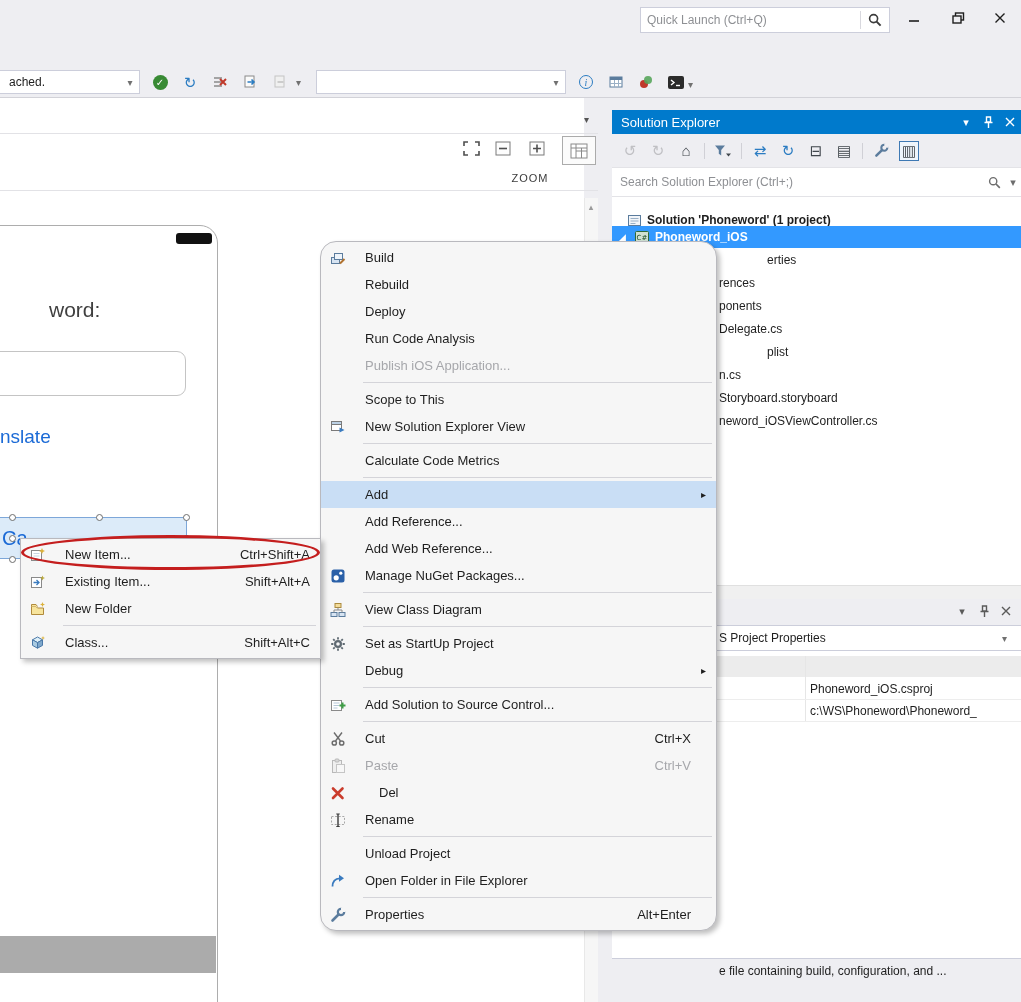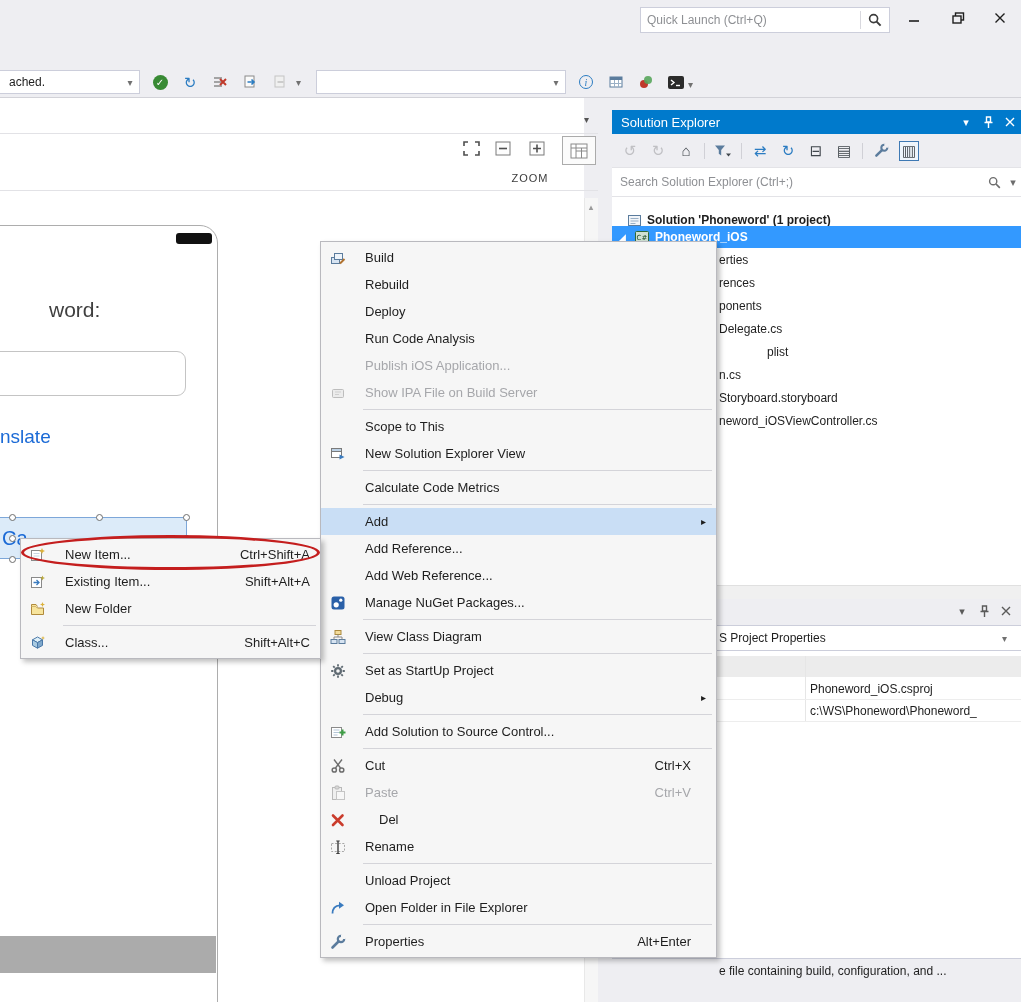--- a/index.html
+++ b/index.html
@@ -337,21 +337,21 @@
     <span class="tree-exp">◢</span>
     <span class="tree-ic">
       <svg width="16" height="16" viewBox="0 0 16 16">
           <rect x="1.5" y="2.5" width="13" height="11" rx="1" fill="#cfe0d2" stroke="#2f6b3a"></rect>
           <text x="8" y="11" font-size="7" text-anchor="middle" fill="#1e4d28" font-family="DejaVu Sans">C#</text>
         </svg>
     </span>
     <span style="font-weight:bold;">Phoneword_iOS</span>
   </div>
   <div id="tree-frags">
-      <div class="tree-frag" style="top: 249px;">erties</div>
+      <div class="tree-frag" style="top: 249px; padding-left: 48px;">erties</div>
       <div class="tree-frag" style="top: 272px;">rences</div>
       <div class="tree-frag" style="top: 295px;">ponents</div>
       <div class="tree-frag" style="top: 318px;">Delegate.cs</div>
       <div class="tree-frag" style="top: 341px; margin-left: 48px;">plist</div>
       <div class="tree-frag" style="top: 364px;">n.cs</div>
       <div class="tree-frag" style="top: 387px;">Storyboard.storyboard</div>
       <div class="tree-frag" style="top: 410px;">neword_iOSViewController.cs</div>
     </div>
 
   <div class="hscroll abs"></div>
@@ -379,21 +379,21 @@
   <div class="props-cat abs"></div>
   <div class="abs" style="left:805px; top:656px; width:1px; height:66px; background:#e6e6e6;"></div>
   <span class="prop-val" style="top:682px;">Phoneword_iOS.csproj</span>
   <div class="prop-sep" style="top:699px;"></div>
   <span class="prop-val" style="top:704px;">c:\WS\Phoneword\Phoneword_</span>
   <div class="prop-sep" style="top:721px;"></div>
 
   <div class="props-desc abs"></div>
   <div class="desc-text">e file containing build, configuration, and ...</div>
 
-  <div id="context-menu" class="menu" style="left:320px; top:241px; width:397px;">
+  <div id="context-menu" class="menu" style="left:320px; top:241px; width:397px;border-radius:16px;">
       <div class="menu-item">
         <span class="mi-icon">
           <svg width="16" height="16" viewBox="0 0 16 16">
             <rect x="1.5" y="7.5" width="8" height="6" fill="#d7e4f2" stroke="#5b7c9d"></rect>
             <rect x="4.5" y="3.5" width="8" height="6" fill="#eef4fa" stroke="#5b7c9d"></rect>
             <path d="M10 13.5 L14.5 9" stroke="#b0722f" stroke-width="2"></path>
           </svg>
         </span>
         <span class="mi-label">Build</span>
         <span class="mi-shortcut"></span>
@@ -413,31 +413,20 @@
       </div>
       <div class="menu-item">
         <span class="mi-icon"></span>
         <span class="mi-label">Run Code Analysis</span>
         <span class="mi-shortcut"></span>
         <span class="mi-arrow"></span>
       </div>
       <div class="menu-item disabled">
         <span class="mi-icon"></span>
         <span class="mi-label">Publish iOS Application...</span>
-        <span class="mi-shortcut"></span>
-        <span class="mi-arrow"></span>
-      </div>
-      <div class="menu-item disabled">
-        <span class="mi-icon">
-          <svg width="16" height="16" viewBox="0 0 16 16">
-            <rect x="2.5" y="4.5" width="11" height="8" rx="1" fill="#ececec" stroke="#bdbdbd"></rect>
-            <path d="M5 7 h6 M5 9.5 h4" stroke="#cfcfcf" fill="none"></path>
-          </svg>
-        </span>
-        <span class="mi-label">Show IPA File on Build Server</span>
         <span class="mi-shortcut"></span>
         <span class="mi-arrow"></span>
       </div>
       <div class="menu-sep"></div>
       <div class="menu-item">
         <span class="mi-icon"></span>
         <span class="mi-label">Scope to This</span>
         <span class="mi-shortcut"></span>
         <span class="mi-arrow"></span>
       </div>

